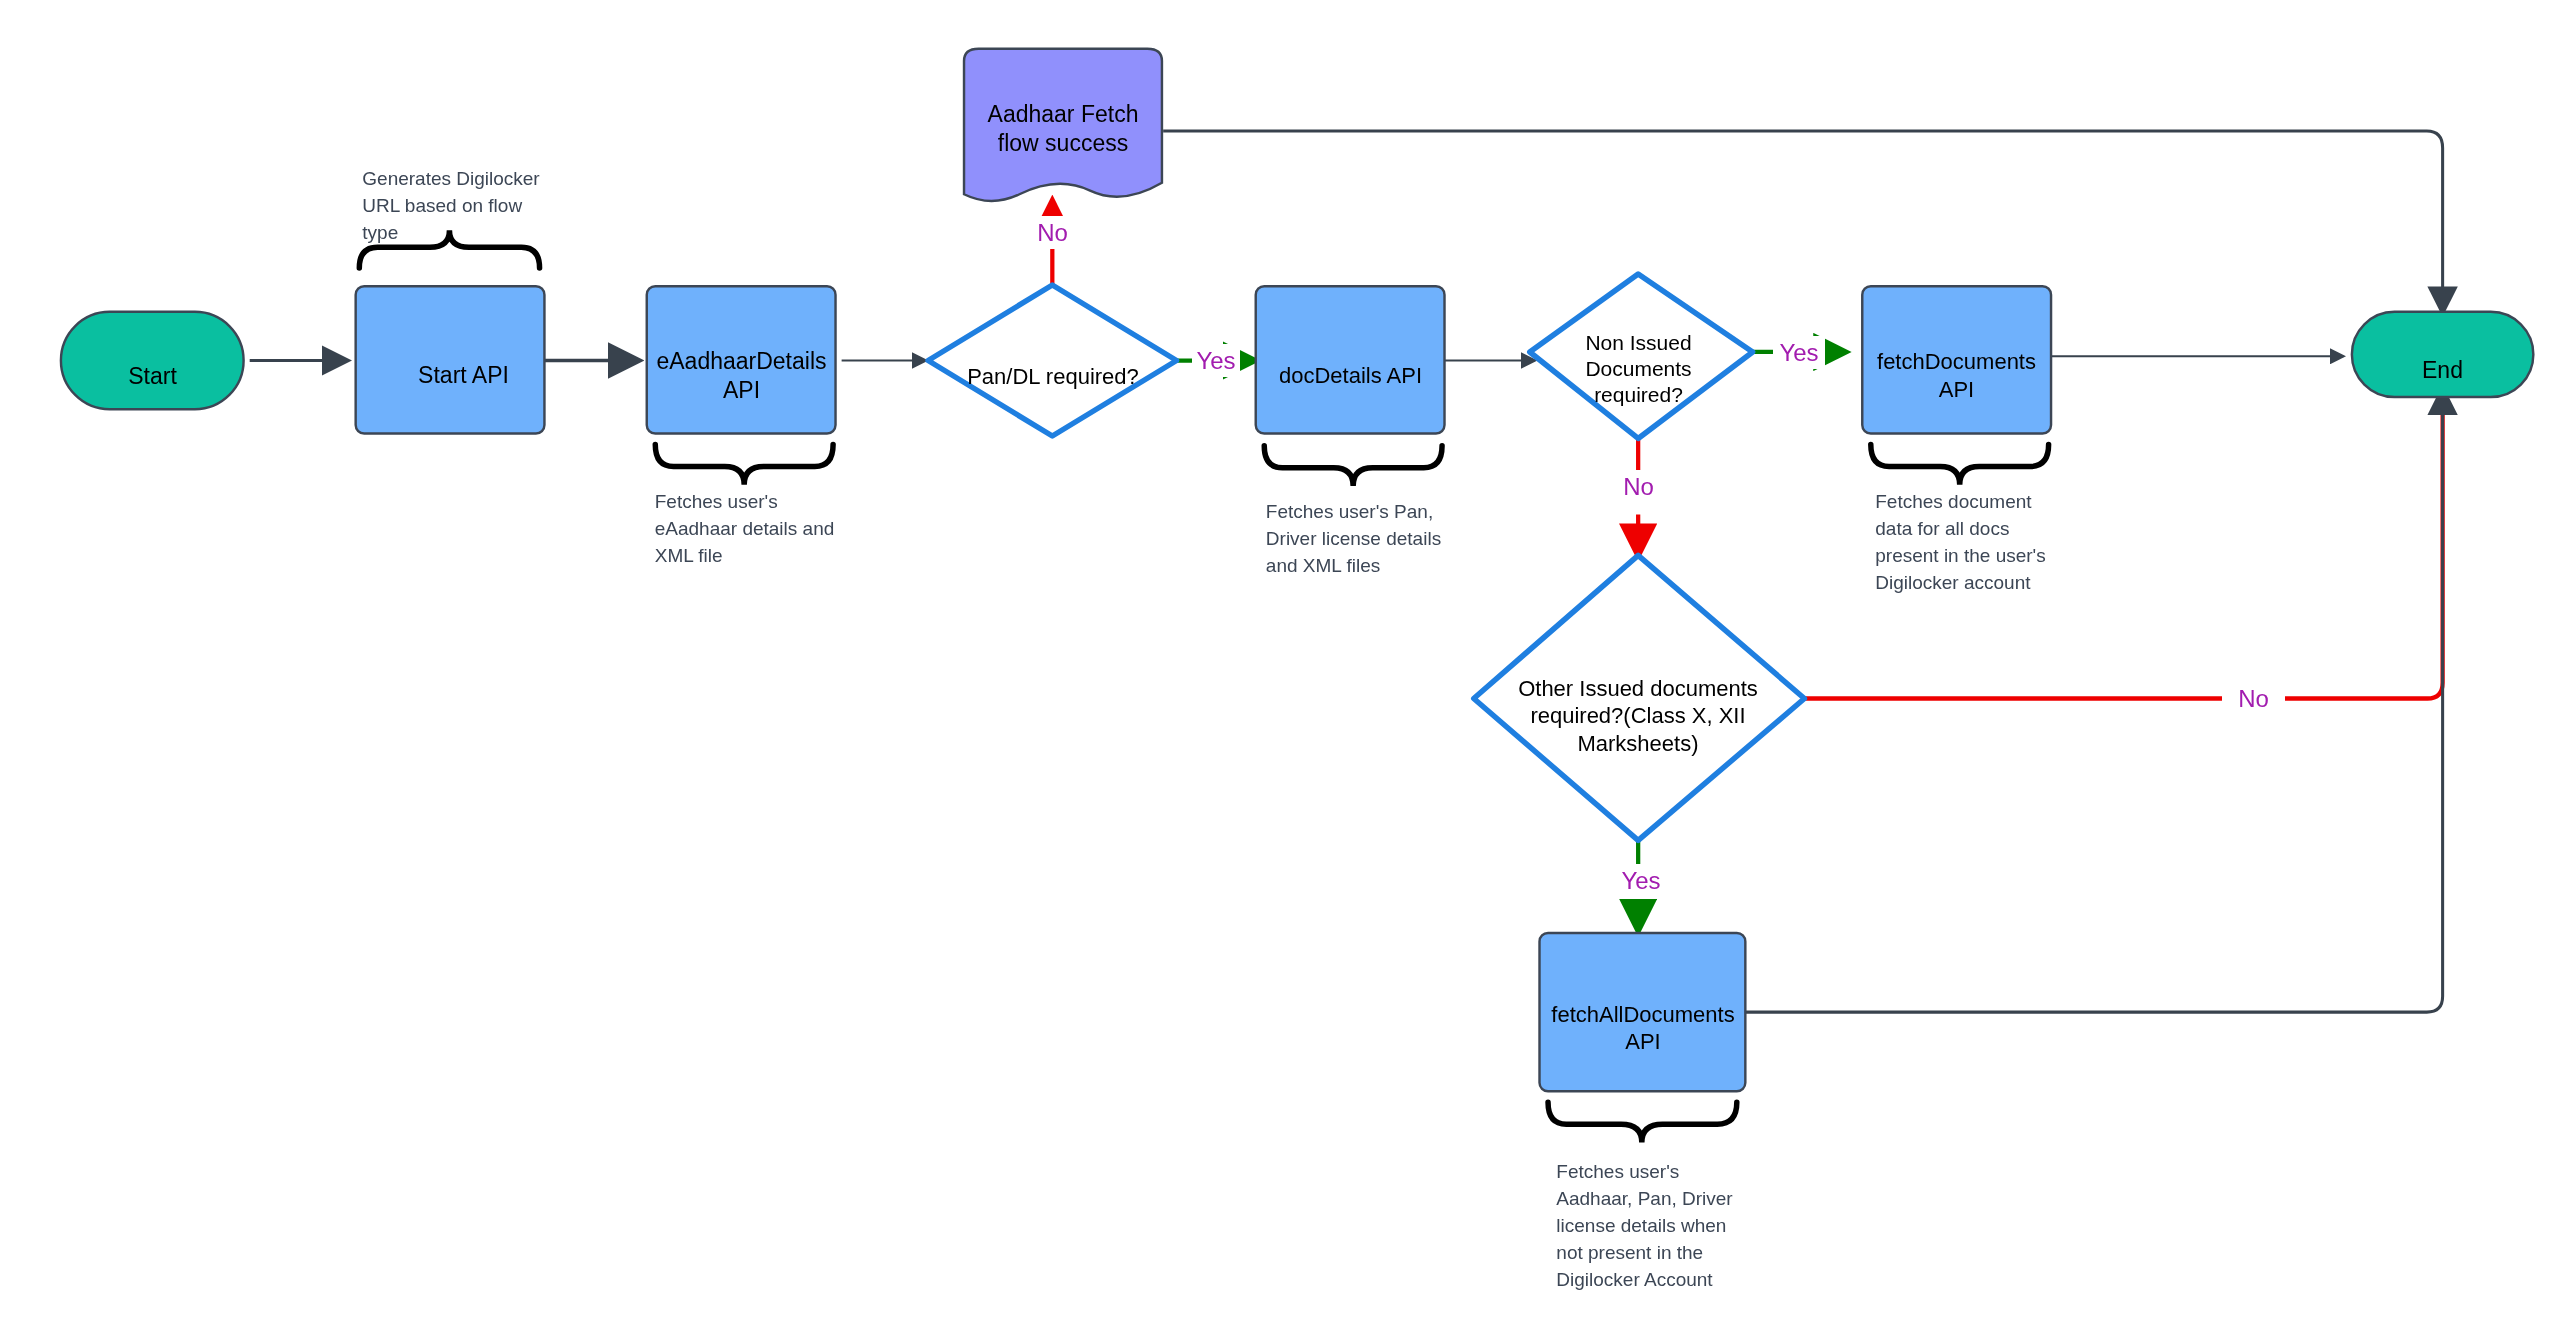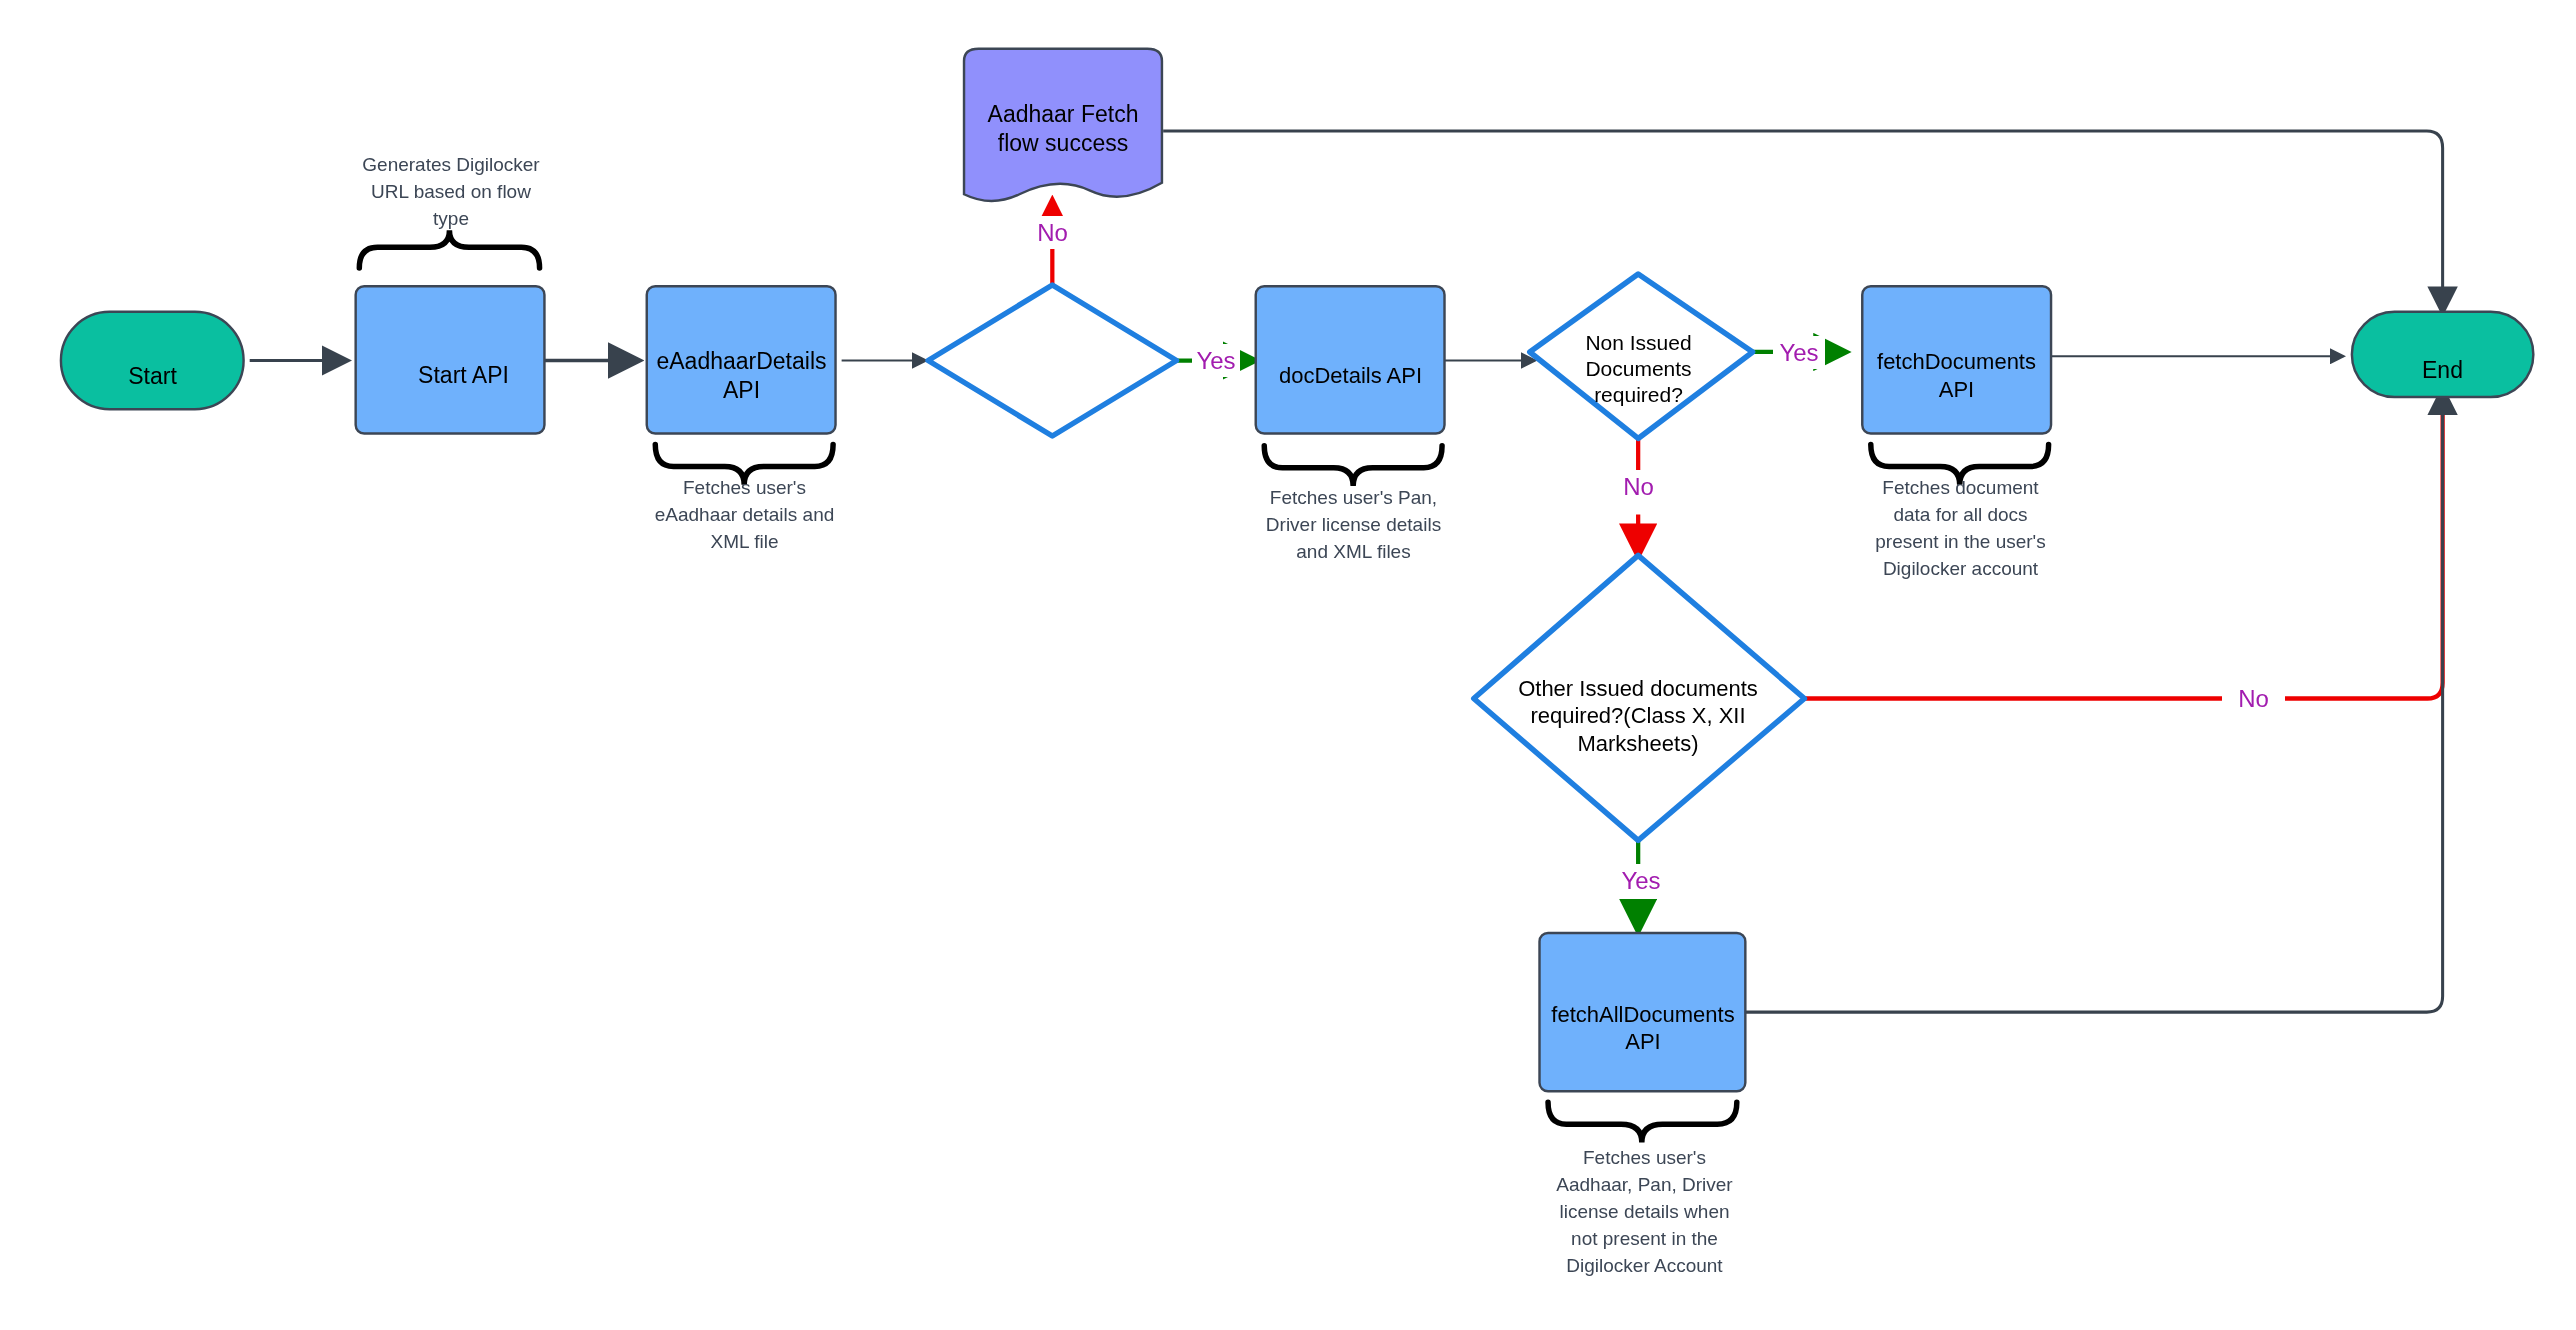--- a/index.html
+++ b/index.html
@@ -13,25 +13,25 @@
     color:#000000;
     font-size:23px;
     line-height:1.25;
     white-space:pre-line;
     pointer-events:none;
     margin-top:16px;
   }
   .noteText{
     position:absolute;
     display:flex;align-items:flex-start;justify-content:center;
-    text-align:center;
     color:#3c4655;
     font-size:19px;
     line-height:1.42;
     white-space:pre-line;
+    margin-top:14px;
   }
   .edgeLabel{
     position:absolute;
     display:flex;align-items:center;justify-content:center;
     text-align:center;
     color:#a21caf;
     font-size:24px;
     background:#ffffff;
     padding:0 3.7px;
     box-sizing:border-box;
@@ -143,20 +143,21 @@
   <div class="nodeText" style="left:61px;top:312px;width:183px;height:97px;">Start</div>
 
   <div class="nodeText" style="left:356px;top:286px;width:215px;height:147px;">Start API</div>
 
   <div class="nodeText" style="left:647px;top:286px;width:189px;height:147px;">eAadhaarDetails
 API</div>
 
   <div class="nodeText" style="left:964px;top:49px;width:198px;height:128px;">Aadhaar Fetch
 flow success</div>
 
+  <div class="nodeText" style="left:928px;top:330px;width:250px;height:61px;font-size:22px;">Pan/DL required?</div>
 
   <div class="nodeText" style="left:1256px;top:286px;width:189px;height:147px;font-size:22px;">docDetails API</div>
 
   <div class="nodeText" style="left:1541px;top:298px;width:195px;height:110px;font-size:21px;">Non Issued
 Documents
 required?</div>
 
   <div class="nodeText" style="left:1862px;top:286px;width:189px;height:147px;font-size:22px;">fetchDocuments
 API</div>
 

